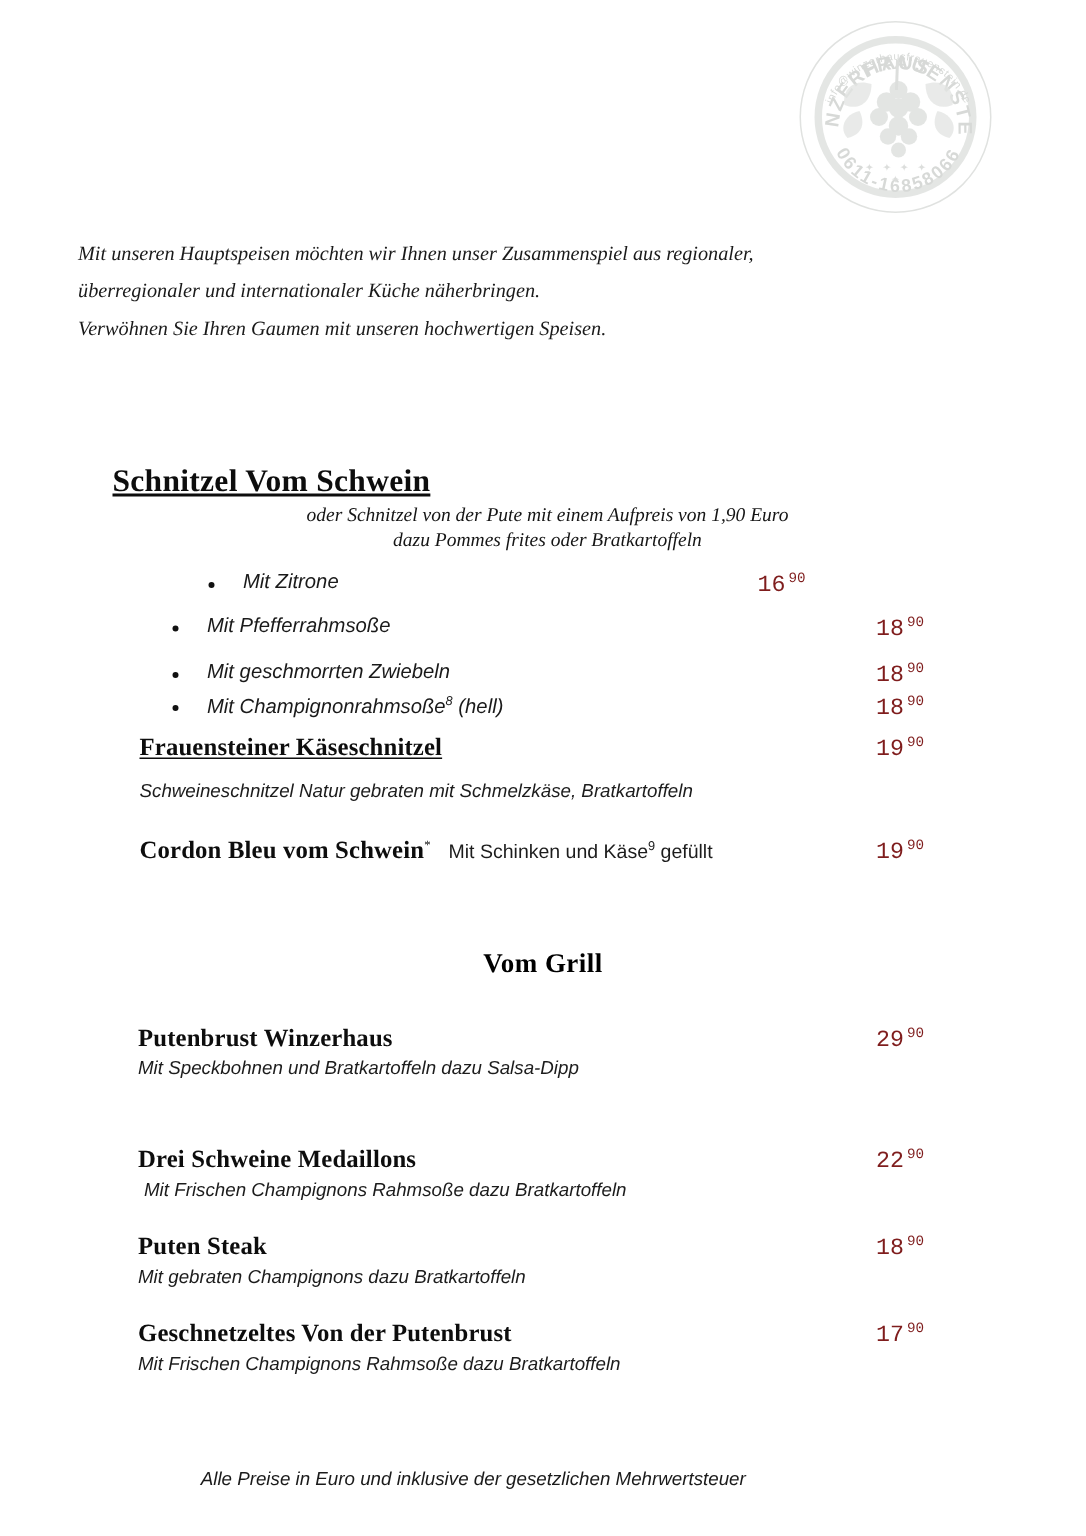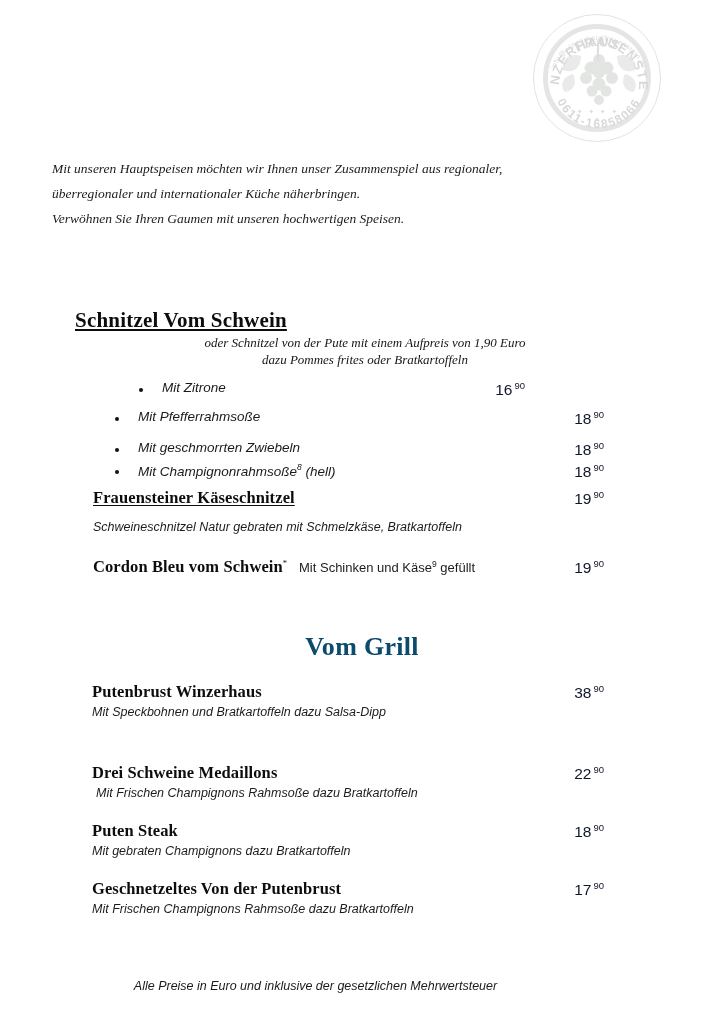--- a/index.html
+++ b/index.html
@@ -94,23 +94,23 @@
     font-weight: bold;
     font-size: 21px;
     text-decoration: underline;
     text-underline-offset: 2px;
     color: #0d0d0d;
     letter-spacing: 0.2px;
   }
   .sec-heading-center {
     font-family: "Liberation Serif", "DejaVu Serif", serif;
     font-weight: bold;
-    font-size: 26px;
-    text-align: center;
-    color: #0c4a6e;
+    font-size: 18px;
+    text-align: center;
+    color: #000000;
     letter-spacing: 0.3px;
   }
   .sec-sub {
     font-family: "Liberation Serif", "DejaVu Serif", serif;
     font-style: italic;
     font-size: 13px;
     text-align: center;
     line-height: 17px;
     color: #151515;
   }
@@ -163,24 +163,24 @@
     font-weight: normal;
     font-size: 13px;
     color: #1c1c1c;
     letter-spacing: 0;
     text-align: center;
   }
 
   
   .price {
     position: absolute;
-    right: 120px;
-    font-family: Liberation Sans, sans-serif;
+    right: 108px;
+    font-family: Liberation Mono, monospace;
     font-size: 15.5px;
-    color: #0f172a;
+    color: #7f1d1d;
     white-space: nowrap;
   }
   .price .cents {
     font-size: 9.5px;
     vertical-align: super;
     margin-left: 2px;
   }
   .sup {
     font-size: 8.5px;
     vertical-align: super;
@@ -324,21 +324,21 @@
   </div>
 </div>
 
 <div class="section" style="top:632px;">
 
   <div class="sec-heading-center" style="position:absolute; left:0; top:0; width:724px;">Vom Grill</div>
 
   <div style="position:absolute; left:0; top:50px; width:724px;">
     <div class="dish-title" style="position:absolute; left:92px; top:0;">Putenbrust Winzerhaus</div>
     <div class="price" style="top:1px;">
-      <span>38</span><span class="cents">90</span>
+      <span>29</span><span class="cents">90</span>
     </div>
     <div class="dish-desc" style="position:absolute; left:92px; top:21px;">
       <div>Mit Speckbohnen und Bratkartoffeln dazu Salsa-Dipp</div>
     </div>
   </div>
 
   <div style="position:absolute; left:0; top:131px; width:724px;">
     <div class="dish-title" style="position:absolute; left:92px; top:0;">Drei Schweine Medaillons</div>
     <div class="price" style="top:1px;">
       <span>22</span><span class="cents">90</span>

